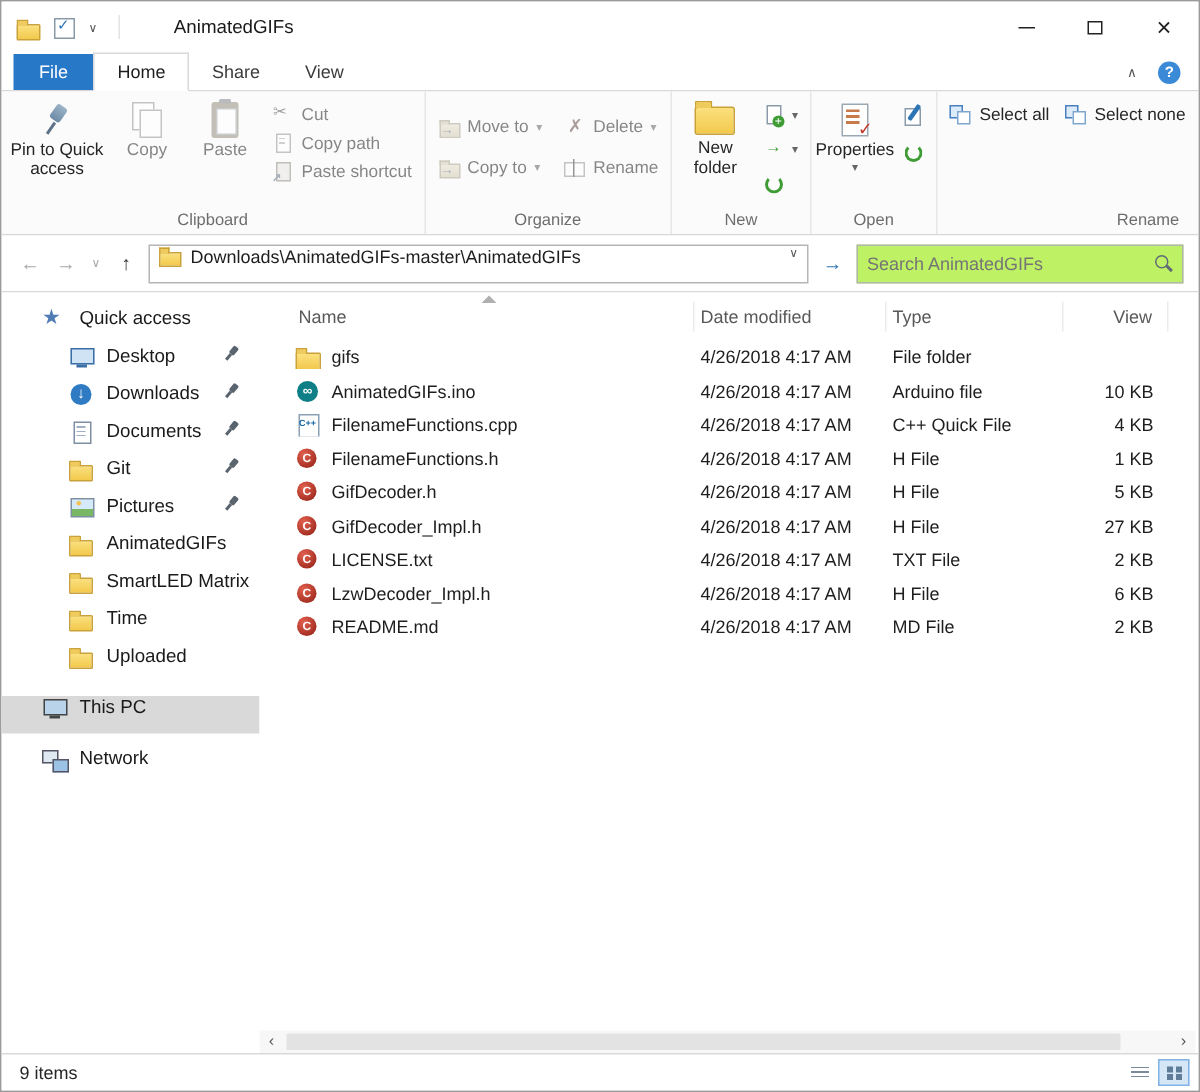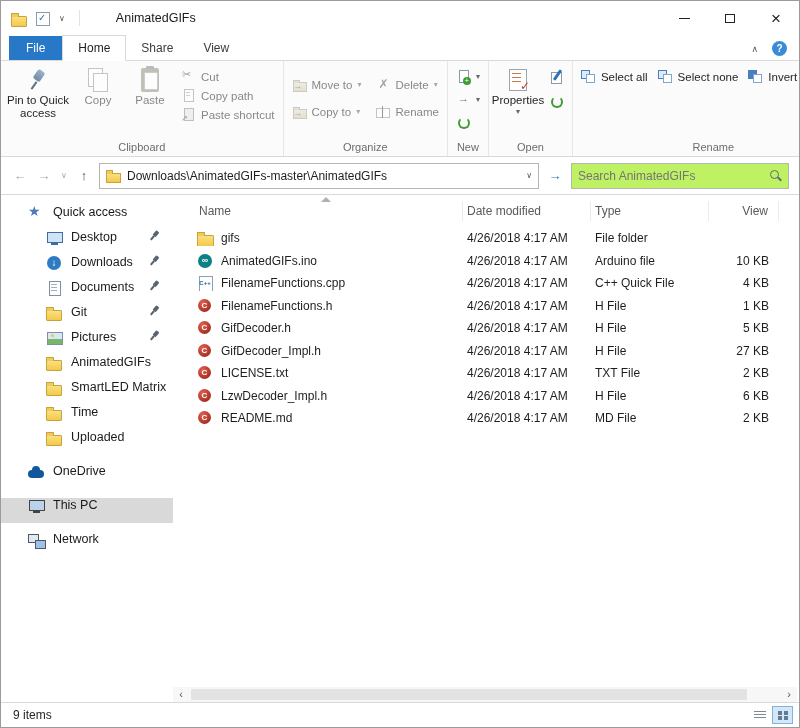--- a/index.html
+++ b/index.html
@@ -80,21 +80,21 @@
   .mi-edit::after{content:"";position:absolute;left:7px;top:-1px;width:3px;height:12px;background:#2e75b6;border-radius:1px;transform:rotate(35deg)}
   .mi-sel::before{content:"";position:absolute;left:0;top:0;width:7px;height:7px;border:1px solid #4a7fbf;background:#dcebfa}
   .mi-sel::after{content:"";position:absolute;left:5px;top:4px;width:7px;height:7px;border:1px solid #7fa6cf;background:#fff}
   .mi-selinv::before{background:#4a7fbf}
 
   
   .addressbar{height:38px;display:flex;align-items:center;gap:6px;padding:0 10px;background:#fff;border-bottom:1px solid #d9d9d9;flex:none}
   .nav-ic{font-size:13px;color:#a8a8a8;width:18px;text-align:center}
   .nav-ic.enabled{color:#3c3c3c}
   .nav-chev{font-size:8px;color:#a8a8a8;width:10px;text-align:center}
-  .addressbox{flex:1;height:26px;border:1px solid #b5b5b5;background:#fff;display:flex;align-items:center;padding:0 6px;gap:6px}
+  .addressbox{flex:1;height:26px;border:1px solid #b5b5b5;background:#fff;display:flex;align-items:flex-start;padding:0 6px;gap:6px}
   .ab-folder{width:15px;height:13px;position:relative;flex:none}
   .ab-folder::before{content:"";position:absolute;left:0;top:4px;width:13px;height:8px;background:linear-gradient(#fbe07e,#f2c94c);border:1px solid #c9a23b}
   .ab-folder::after{content:"";position:absolute;left:0;top:1px;width:5px;height:3px;background:#efcb5e;border:1px solid #c9a23b;border-bottom:none}
   .ab-path{flex:1;font-size:12px;color:#1e1e1e;white-space:nowrap;overflow:hidden}
   .ab-chev{font-size:8px;color:#555}
   .go-btn{font-size:13px;color:#2e75b6;width:20px;text-align:center}
   .searchbox{width:218px;height:26px;border:1px solid #b5b5b5;background:#bef264;display:flex;align-items:center;padding:0 6px;flex:none}
   .searchbox input{border:none;outline:none;flex:1;font:12px "Liberation Sans",sans-serif;color:#333;background:transparent}
   .searchbox input::placeholder{color:#757575}
   .ic-search{width:13px;height:13px;position:relative;flex:none}
@@ -265,20 +265,24 @@
             <span class="mi mi-ren"></span>
             <span>Rename</span>
           </div>
         </div>
       </div>
       <div class="rgroup-label">Organize</div>
     </div>
 
     <div class="rgroup">
       <div class="rgroup-body">
+        <div class="rbtn big">
+          <span class="rb-folder"></span>
+          <span>New folder</span>
+        </div>
         <div class="rcol">
           <div class="rbtn small">
             <span class="mi mi-newitem"></span>
             <span class="caret">▾</span>
           </div>
           <div class="rbtn small" style="margin-top:4px">
             <span class="mi mi-easy"></span>
             <span class="caret">▾</span>
           </div>
           <div class="rbtn small" style="margin-top:4px">
@@ -402,25 +406,20 @@
             <span class="sb-label">Time</span>
 
           </li>
 
           <li data-indent="1">
             <span class="sb-icon" data-icon="folder"></span>
             <span class="sb-label">Uploaded</span>
 
           </li>
 
-          <li data-indent="0" data-gap="true">
-            <span class="sb-icon" data-icon="cloud"></span>
-            <span class="sb-label">OneDrive</span>
-
-          </li>
 
           <li data-indent="0" data-selected="true" data-gap="true">
             <span class="sb-icon" data-icon="pc"></span>
             <span class="sb-label">This PC</span>
 
           </li>
 
           <li data-indent="0" data-gap="true">
             <span class="sb-icon" data-icon="network"></span>
             <span class="sb-label">Network</span>

